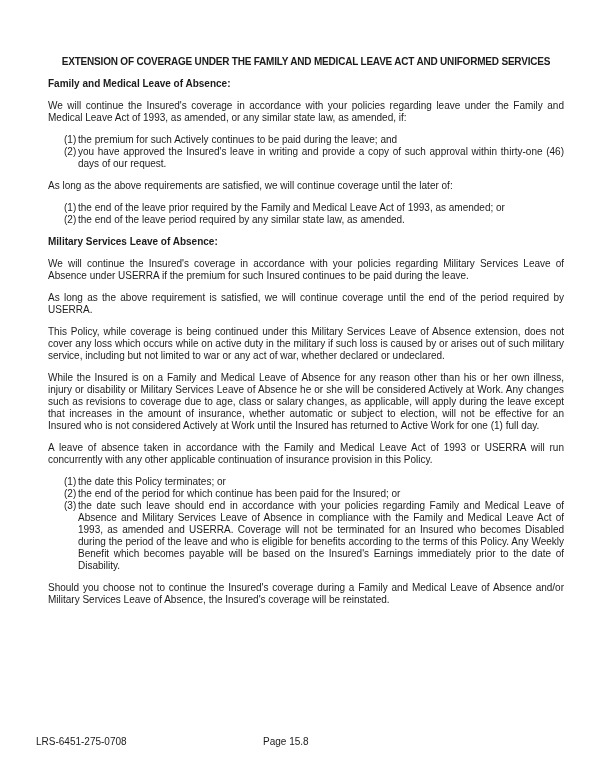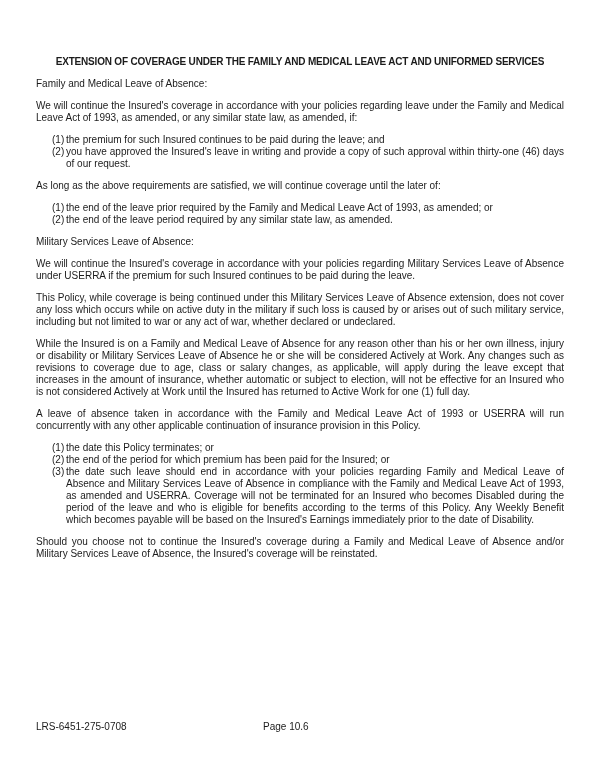--- a/index.html
+++ b/index.html
@@ -7,34 +7,34 @@
   body {
     background: #ffffff;
     font-family: "Liberation Sans", "DejaVu Sans", sans-serif;
     color: #1b1b1b;
   }
   .page {
     position: relative;
     width: 600px;
     height: 776px;
     background: #ffffff;
-    padding: 55px 36px 0 36px;
+    padding: 55px 36px 0 48px;
     font-size: 10px;
     line-height: 12px;
     overflow: hidden;
   }
   .doc-title {
     text-align: center;
     font-weight: bold;
     line-height: 14px;
     letter-spacing: -0.2px;
     margin-bottom: 9px;
   }
   .heading {
-    font-weight: normal;
+    font-weight: bold;
     margin-bottom: 10px;
   }
   .para {
     text-align: justify;
     margin-bottom: 10px;
   }
   .list {
     margin-bottom: 10px;
   }
   .list-row {
@@ -43,21 +43,21 @@
   }
   .num {
     flex: 0 0 14px;
   }
   .li-text {
     flex: 1;
     text-align: justify;
   }
   .footer {
     position: absolute;
-    top: 721px;
+    top: 736px;
     left: 0;
     width: 600px;
     height: 14px;
     font-size: 10px;
   }
   .footer .form-number { position: absolute; left: 36px; }
   .footer .page-number { position: absolute; left: 263px; }
 </style>
 </head>
 <body>
@@ -68,21 +68,21 @@
     <div>EXTENSION OF COVERAGE UNDER THE FAMILY AND MEDICAL LEAVE ACT AND UNIFORMED SERVICES</div>
   </div>
 
   <div class="heading">Family and Medical Leave of Absence:</div>
 
   <p class="para">We will continue the Insured's coverage in accordance with your policies regarding leave under the Family and Medical Leave Act of 1993, as amended, or any similar state law, as amended, if:</p>
 
   <div class="list">
     <div class="list-row">
       <span class="num">(1)</span>
-      <span class="li-text">the premium for such Insured continues to be paid during the leave; and</span>
+      <span class="li-text">the premium for such Actively continues to be paid during the leave; and</span>
     </div>
     <div class="list-row">
       <span class="num">(2)</span>
       <span class="li-text">you have approved the Insured's leave in writing and provide a copy of such approval within thirty-one (46) days of our request.</span>
     </div>
   </div>
 
   <p class="para">As long as the above requirements are satisfied, we will continue coverage until the later of:</p>
 
   <div class="list">
@@ -92,39 +92,40 @@
     </div>
     <div class="list-row">
       <span class="num">(2)</span>
       <span class="li-text">the end of the leave period required by any similar state law, as amended.</span>
     </div>
   </div>
 
   <div class="heading">Military Services Leave of Absence:</div>
 
   <p class="para">We will continue the Insured's coverage in accordance with your policies regarding Military Services Leave of Absence under USERRA if the premium for such Insured continues to be paid during the leave.</p>
+  <p class="para">As long as the above requirement is satisfied, we will continue coverage until the end of the period required by USERRA.</p>
   <p class="para">This Policy, while coverage is being continued under this Military Services Leave of Absence extension, does not cover any loss which occurs while on active duty in the military if such loss is caused by or arises out of such military service, including but not limited to war or any act of war, whether declared or undeclared.</p>
   <p class="para">While the Insured is on a Family and Medical Leave of Absence for any reason other than his or her own illness, injury or disability or Military Services Leave of Absence he or she will be considered Actively at Work. Any changes such as revisions to coverage due to age, class or salary changes, as applicable, will apply during the leave except that increases in the amount of insurance, whether automatic or subject to election, will not be effective for an Insured who is not considered Actively at Work until the Insured has returned to Active Work for one (1) full day.</p>
   <p class="para">A leave of absence taken in accordance with the Family and Medical Leave Act of 1993 or USERRA will run concurrently with any other applicable continuation of insurance provision in this Policy.</p>
 
   <div class="list">
     <div class="list-row">
       <span class="num">(1)</span>
       <span class="li-text">the date this Policy terminates; or</span>
     </div>
     <div class="list-row">
       <span class="num">(2)</span>
-      <span class="li-text">the end of the period for which premium has been paid for the Insured; or</span>
+      <span class="li-text">the end of the period for which continue has been paid for the Insured; or</span>
     </div>
     <div class="list-row">
       <span class="num">(3)</span>
       <span class="li-text">the date such leave should end in accordance with your policies regarding Family and Medical Leave of Absence and Military Services Leave of Absence in compliance with the Family and Medical Leave Act of 1993, as amended and USERRA. Coverage will not be terminated for an Insured who becomes Disabled during the period of the leave and who is eligible for benefits according to the terms of this Policy. Any Weekly Benefit which becomes payable will be based on the Insured's Earnings immediately prior to the date of Disability.</span>
     </div>
   </div>
 
   <p class="para">Should you choose not to continue the Insured's coverage during a Family and Medical Leave of Absence and/or Military Services Leave of Absence, the Insured's coverage will be reinstated.</p>
 
   <div class="footer">
     <span class="form-number">LRS-6451-275-0708</span>
-    <span class="page-number">Page 10.6</span>
+    <span class="page-number">Page 15.8</span>
   </div>
 
 </div>
 
 </body></html>

